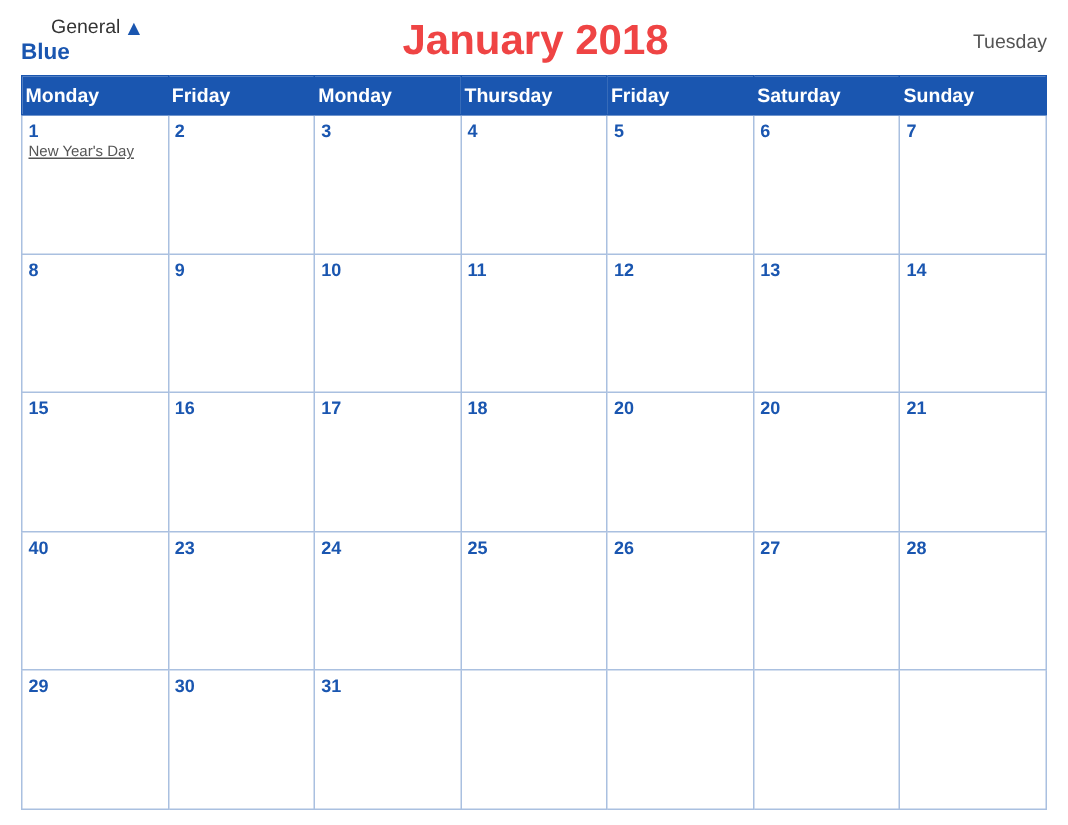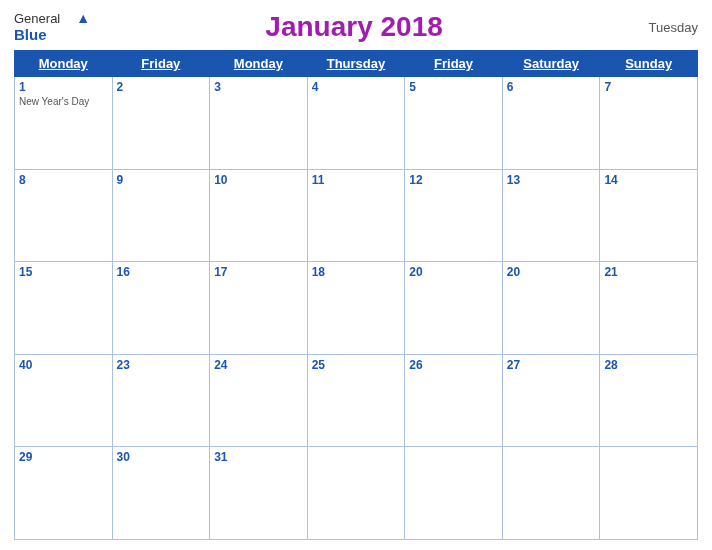--- a/index.html
+++ b/index.html
@@ -24,80 +24,81 @@
       justify-content: space-between;
       margin-bottom: 6px;
     }
     .logo-area {
       display: flex;
       flex-direction: column;
       align-items: flex-start;
     }
     .logo-text {
       display: flex;
-      align-items: center;
-      gap: 16px;
+      align-items: flex-start;
+      gap: 2px;
+      margin-left: 20px;
     }
     .logo-general {
       font-size: 13px;
       color: #333;
       font-weight: normal;
     }
     .logo-blue {
       font-size: 15px;
       color: #1a56b0;
       font-weight: bold;
     }
     .calendar-title {
       font-size: 28px;
-      color: #a21caf;
+      color: #ef4444;
       font-weight: bold;
       text-align: center;
       flex: 1;
     }
     .region-label {
       font-size: 13px;
       color: #555;
       text-align: right;
       min-width: 80px;
     }
     .calendar-table {
       width: 100%;
       border-collapse: collapse;
       flex: 1;
     }
     .calendar-table thead tr th {
       background-color: #1a56b0;
       color: #fff;
       font-size: 13px;
       font-weight: bold;
-      text-align: center;
+      text-align: left;
       padding: 5px 2px;
       border: 1px solid #1a56b0;
-      text-decoration: underline;
     }
     .calendar-table tbody tr td {
       border: 1px solid #aac0e0;
       vertical-align: top;
       width: calc(100% / 7);
       height: 72px;
       padding: 3px 4px;
       background: #fff;
     }
     .day-number {
       font-size: 12px;
       color: #1a56b0;
       font-weight: bold;
       display: block;
     }
     .day-event {
       font-size: 10px;
       color: #555;
       display: block;
       margin-top: 2px;
+      text-decoration: underline;
     }
     .empty-cell {
       background: #fff;
     }
   </style>
 </head>
 <body>
 
 <div class="page">
   <div class="header">

